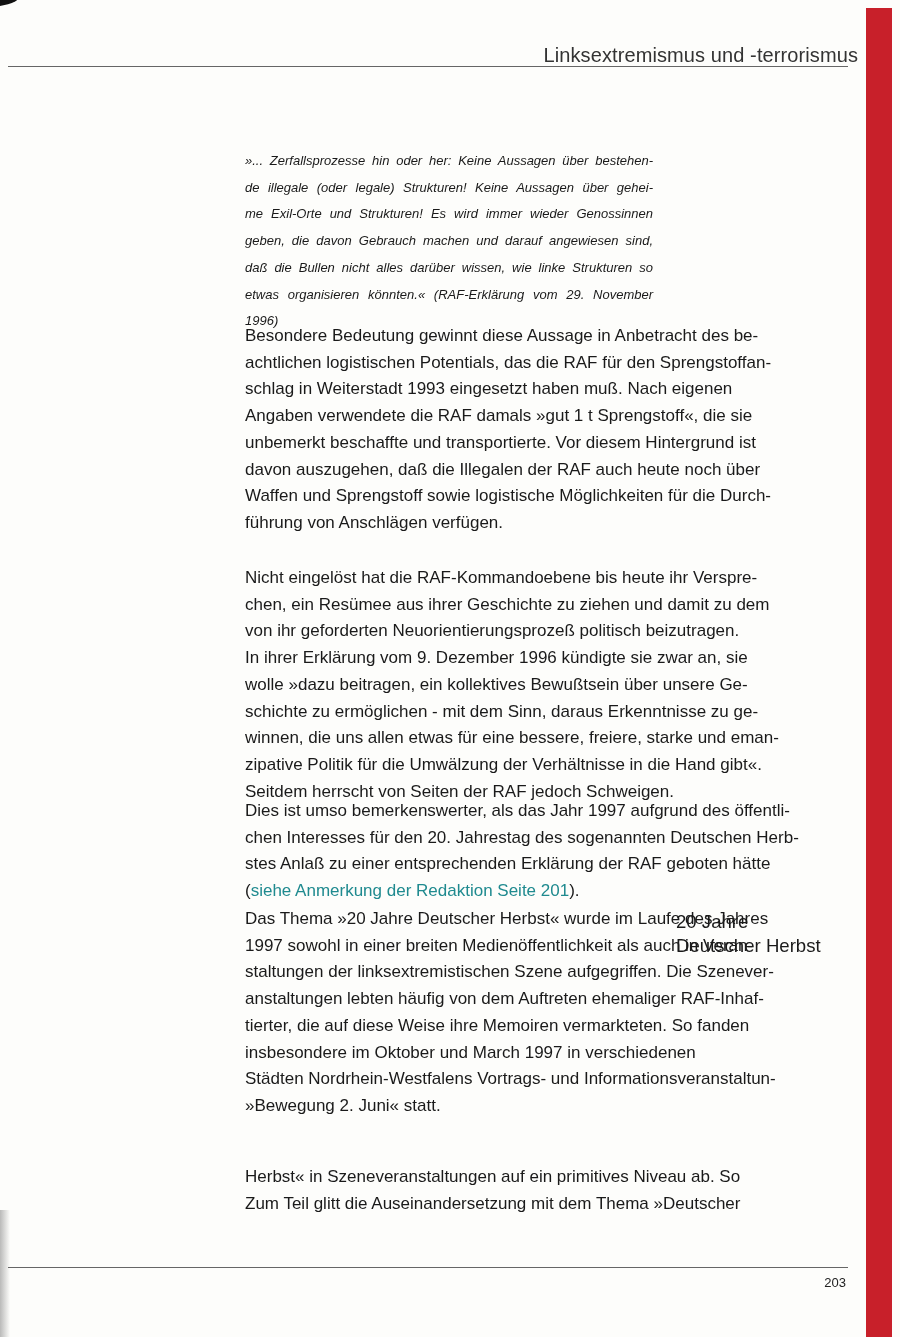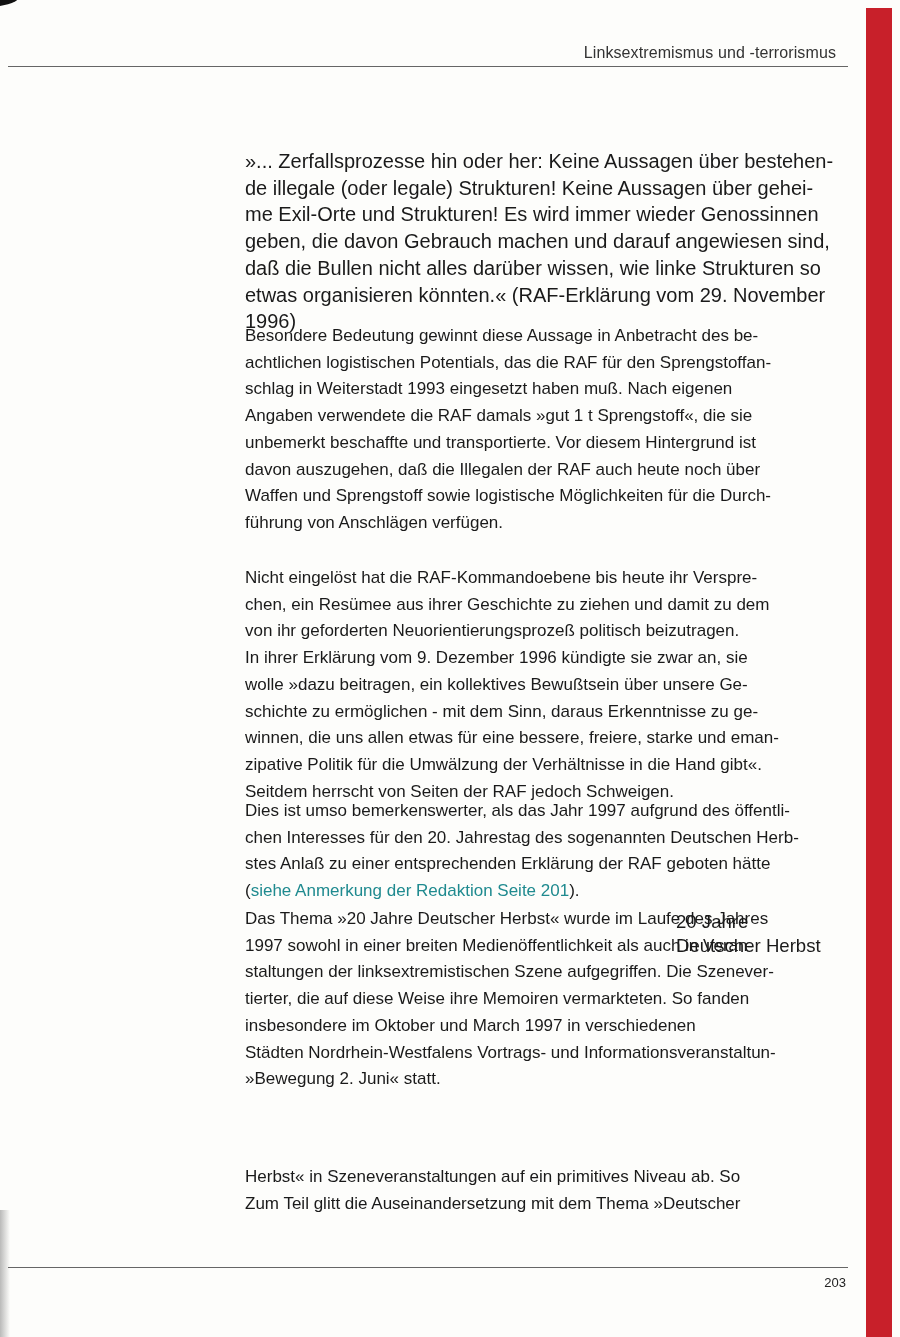--- a/index.html
+++ b/index.html
@@ -25,44 +25,45 @@
       width: 10px; height: 127px;
       background: linear-gradient(to right, #777, rgba(255,255,255,0));
       opacity: 0.5;
     }
     .red-bar {
       position: absolute; left: 866px; top: 8px;
       width: 26px; height: 1329px;
       background: #c8202a;
     }
     .running-head {
-      position: absolute; right: 64px; top: 44px;
-      font-size: 16px; letter-spacing: 0.1px;
+      position: absolute; right: 42px; top: 44px;
+      font-size: 20px; letter-spacing: 0.1px;
       color: #333;
     }
     .rule {
       position: absolute; left: 8px; width: 840px; height: 1px;
       background: #666;
     }
     .rule.top { top: 66px; }
     .rule.bottom { top: 1267px; }
     .page-number {
       position: absolute; right: 54px; top: 1275px;
       font-size: 13px; color: #222;
     }
     .text-block {
       position: absolute;
       left: 245px; width: 408px;
       font-size: 17px; line-height: 26.7px;
       text-align: justify;
       hyphens: manual;
     }
     .quote {
+      font-style: italic;
       top: 148px;
-      font-size: 20px;
+      font-size: 13px;
     }
     .p1 { top: 323px; }
     .p2 { top: 565px; }
     .p3 { top: 798px; }
     .p4 { top: 906px; }
     .p5 { top: 1164px; }
     .em { }
     .link { color: #1f8a8f; }
     .margin-note {
       position: absolute; left: 676px; top: 910px;
@@ -120,20 +121,21 @@
   <span class="line">Dies ist umso bemerkenswerter, als das Jahr 1997 aufgrund des öffentli-</span>
   <span class="line">chen Interesses für den 20. Jahrestag des sogenannten Deutschen Herb-</span>
   <span class="line">stes Anlaß zu einer entsprechenden Erklärung der RAF geboten hätte</span>
   <span class="line last"><span>(</span><span class="link">siehe Anmerkung der Redaktion Seite 201</span><span>).</span></span>
 </div>
 
 <div class="text-block p4">
   <span class="line">Das Thema »20 Jahre Deutscher Herbst« wurde im Laufe des Jahres</span>
   <span class="line">1997 sowohl in einer breiten Medienöffentlichkeit als auch in Veran-</span>
   <span class="line">staltungen der linksextremistischen Szene aufgegriffen. Die Szenever-</span>
+  <span class="line">anstaltungen lebten häufig von dem Auftreten ehemaliger RAF-Inhaf-</span>
   <span class="line">tierter, die auf diese Weise ihre Memoiren vermarkteten. So fanden</span>
   <span class="line">insbesondere im Oktober und March 1997 in verschiedenen</span>
   <span class="line">Städten Nordrhein-Westfalens Vortrags- und Informationsveranstaltun-</span>
   <span class="line last">»Bewegung 2. Juni« statt.</span>
 </div>
 
 <div class="text-block p5">
   <span class="line">Herbst« in Szeneveranstaltungen auf ein primitives Niveau ab. So</span>
   <span class="line">Zum Teil glitt die Auseinandersetzung mit dem Thema »Deutscher</span>
 </div>

